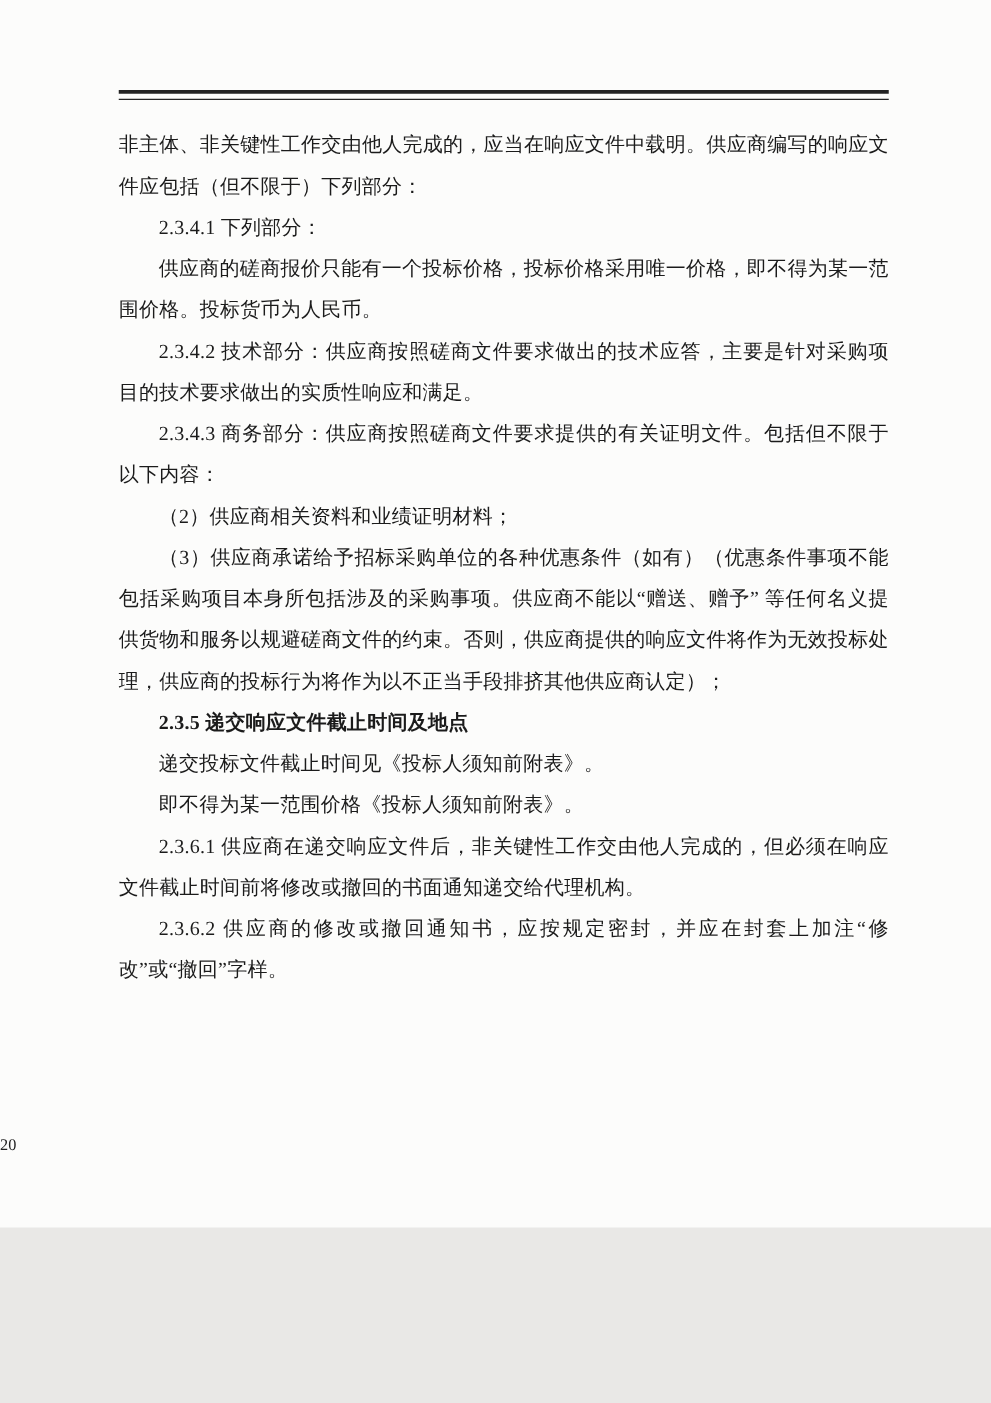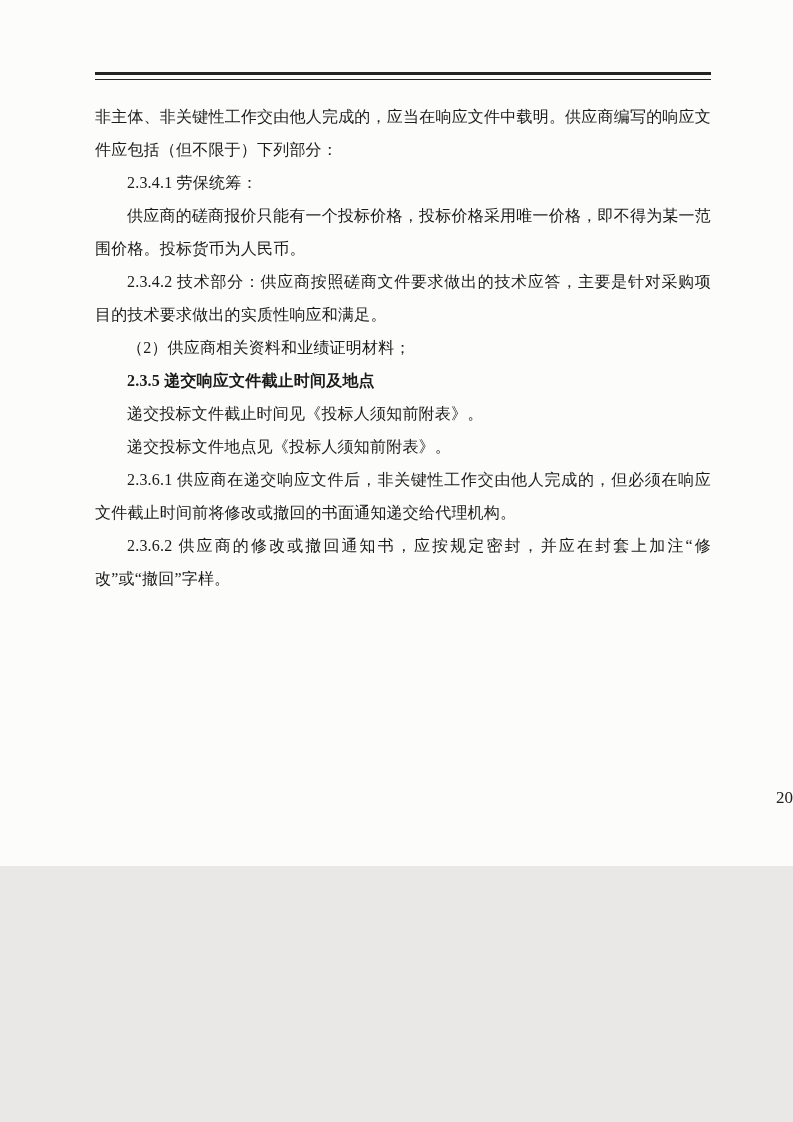--- a/index.html
+++ b/index.html
@@ -4,21 +4,21 @@
 <style>
   * { margin: 0; padding: 0; box-sizing: border-box; }
   html, body { width: 793px; height: 1122px; }
   body {
     background: #e9e8e6;
     font-family: "Liberation Serif", "DejaVu Serif", serif;
   }
   .page {
     position: relative;
     width: 793px;
-    height: 866px;
+    height: 982px;
     background: #fcfcfb;
     color: #1b1b1b;
     overflow: hidden;
     padding-left: 40px;
   }
   .header-rule {
     position: absolute;
     top: 72px;
     left: 95px;
     width: 616px;
@@ -37,36 +37,38 @@
     letter-spacing: 0.2px;
   }
   p.para { margin: 0; }
   p.para.indent { text-indent: 2em; }
   p.para.bold { font-weight: bold; }
   .page-number {
     position: absolute;
     left: 0;
     bottom: 58px;
     width: 100%;
-    text-align: right;
-    font-size: 17px;
+    text-align: left;
+    font-size: 13px;
     color: #222;
   }
 </style>
 </head>
 <body>
 
 <div class="page">
   <div class="header-rule"></div>
   <div class="content" id="paragraphs">
       <p class="para">非主体、非关键性工作交由他人完成的，应当在响应文件中载明。供应商编写的响应文件应包括（但不限于）下列部分：</p>
-      <p class="para indent">2.3.4.1 劳保统筹：</p>
+      <p class="para indent">2.3.4.1 下列部分：</p>
       <p class="para indent">供应商的磋商报价只能有一个投标价格，投标价格采用唯一价格，即不得为某一范围价格。投标货币为人民币。</p>
       <p class="para indent">2.3.4.2 技术部分：供应商按照磋商文件要求做出的技术应答，主要是针对采购项目的技术要求做出的实质性响应和满足。</p>
+      <p class="para indent">2.3.4.3 商务部分：供应商按照磋商文件要求提供的有关证明文件。包括但不限于以下内容：</p>
       <p class="para indent">（2）供应商相关资料和业绩证明材料；</p>
+      <p class="para indent">（3）供应商承诺给予招标采购单位的各种优惠条件（如有）（优惠条件事项不能包括采购项目本身所包括涉及的采购事项。供应商不能以“赠送、赠予” 等任何名义提供货物和服务以规避磋商文件的约束。否则，供应商提供的响应文件将作为无效投标处理，供应商的投标行为将作为以不正当手段排挤其他供应商认定）；</p>
       <p class="para indent bold">2.3.5  递交响应文件截止时间及地点</p>
       <p class="para indent">递交投标文件截止时间见《投标人须知前附表》。</p>
-      <p class="para indent">递交投标文件地点见《投标人须知前附表》。</p>
+      <p class="para indent">即不得为某一范围价格《投标人须知前附表》。</p>
       <p class="para indent">2.3.6.1 供应商在递交响应文件后，非关键性工作交由他人完成的，但必须在响应文件截止时间前将修改或撤回的书面通知递交给代理机构。</p>
       <p class="para indent">2.3.6.2 供应商的修改或撤回通知书，应按规定密封，并应在封套上加注“修改”或“撤回”字样。</p>
     </div>
   <div class="page-number">20</div>
 </div>
 
 </body></html>

